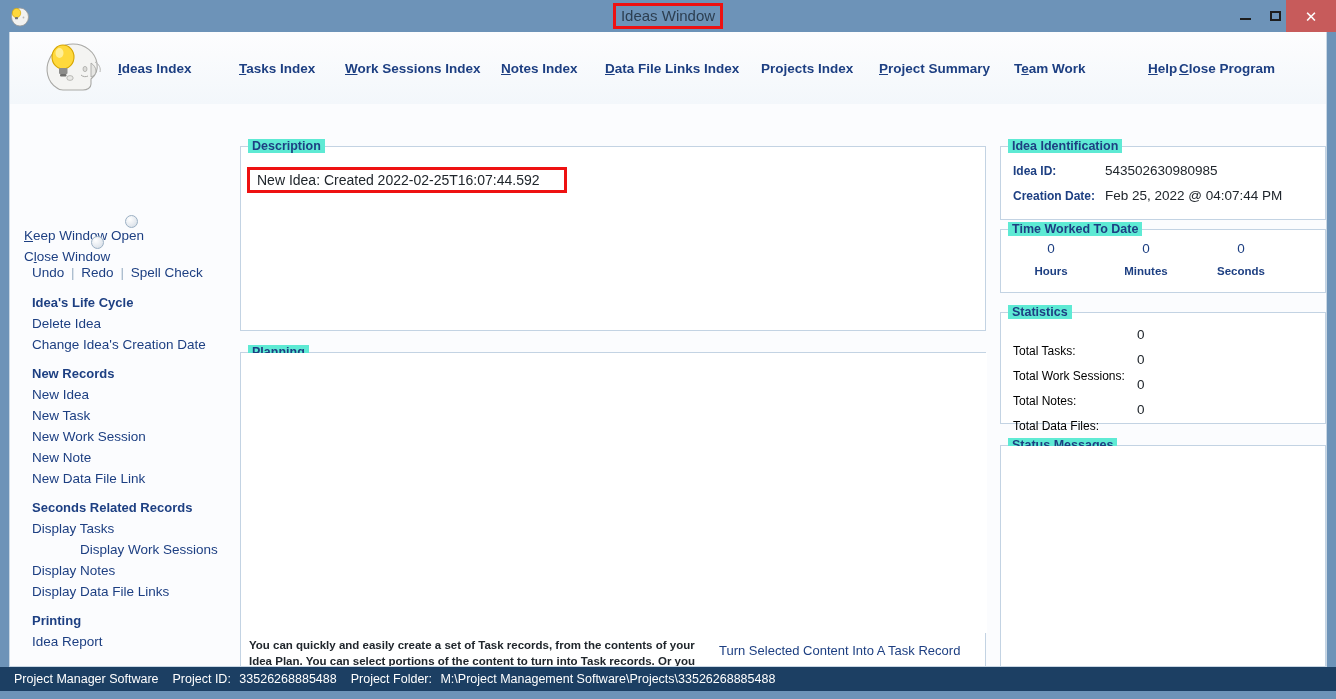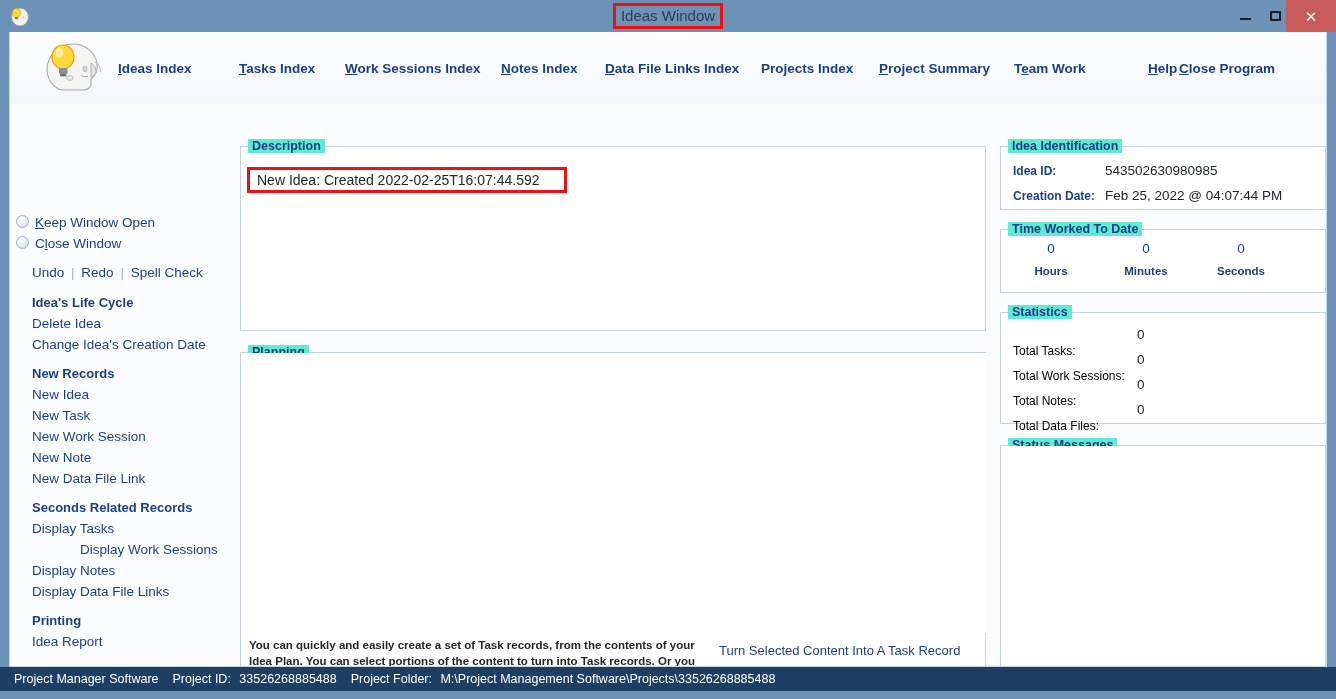--- a/index.html
+++ b/index.html
@@ -124,26 +124,27 @@
 
   
   #sidebar {
     position: absolute;
     left: 0; top: 72px;
     width: 222px; height: 563px;
     background: #fbfcfe;
   }
   .radio-row {
     position: absolute;
-    left: 6px;
+    left: 14px;
     height: 18px;
     display: flex;
-    align-items: flex-start;
+    align-items: flex-end;
     cursor: pointer;
     white-space: nowrap;
+    flex-direction: column;
   }
   .radio-dot {
     width: 11px; height: 11px;
     border-radius: 50%;
     border: 1px solid #9bb0c4;
     background: radial-gradient(circle at 35% 30%, #ffffff 0%, #e4e9ef 60%, #cfd8e1 100%);
     margin-right: 6px;
     flex: none;
   }
   .radio-label {
@@ -256,21 +257,21 @@
   .plan-link {
     font-size: 13px;
     color: #1d3f82;
     white-space: nowrap;
     cursor: pointer;
     line-height: 16px;
     margin-bottom: 11px;
   }
 
   
-  #ident-group { left: 990px; top: 114px; width: 326px; height: 64px; }
+  #ident-group { left: 990px; top: 114px; width: 326px; height: 74px; }
   #time-group  { left: 990px; top: 197px; width: 326px; height: 64px; }
   #stats-group { left: 990px; top: 280px; width: 326px; height: 112px; }
   #status-group{ left: 990px; top: 413px; width: 326px; height: 245px; }
 
   .kv-row { position: absolute; height: 16px; white-space: nowrap; }
   .kv-key {
     position: absolute;
     left: 0; top: 0;
     font-size: 12px;
     font-weight: bold;

